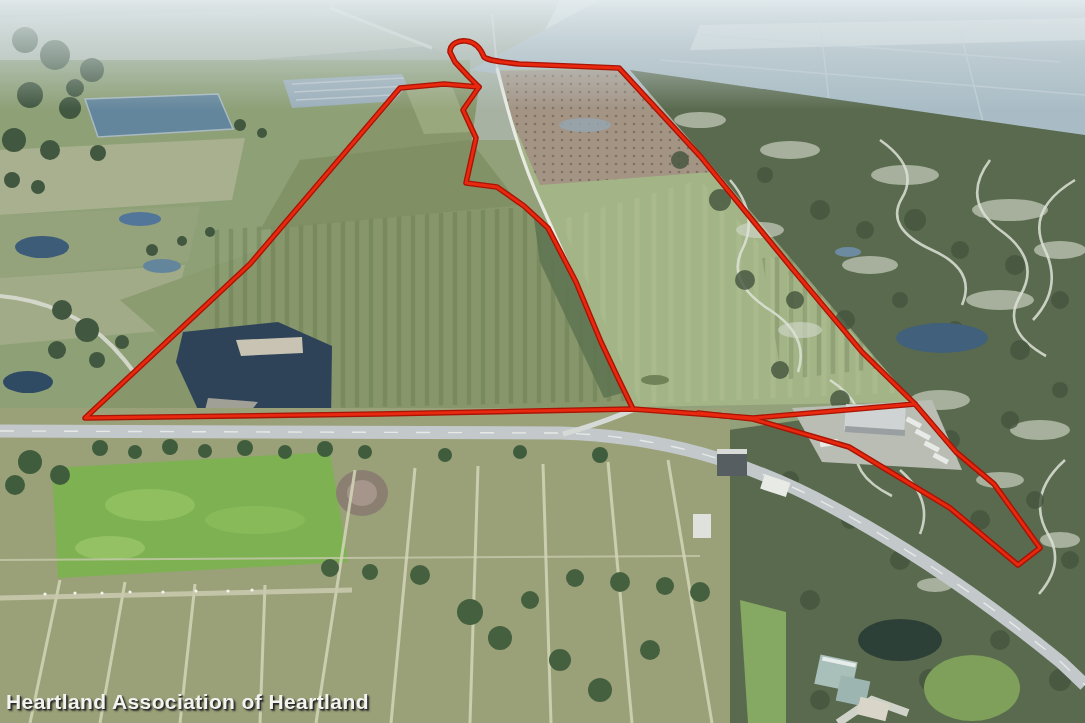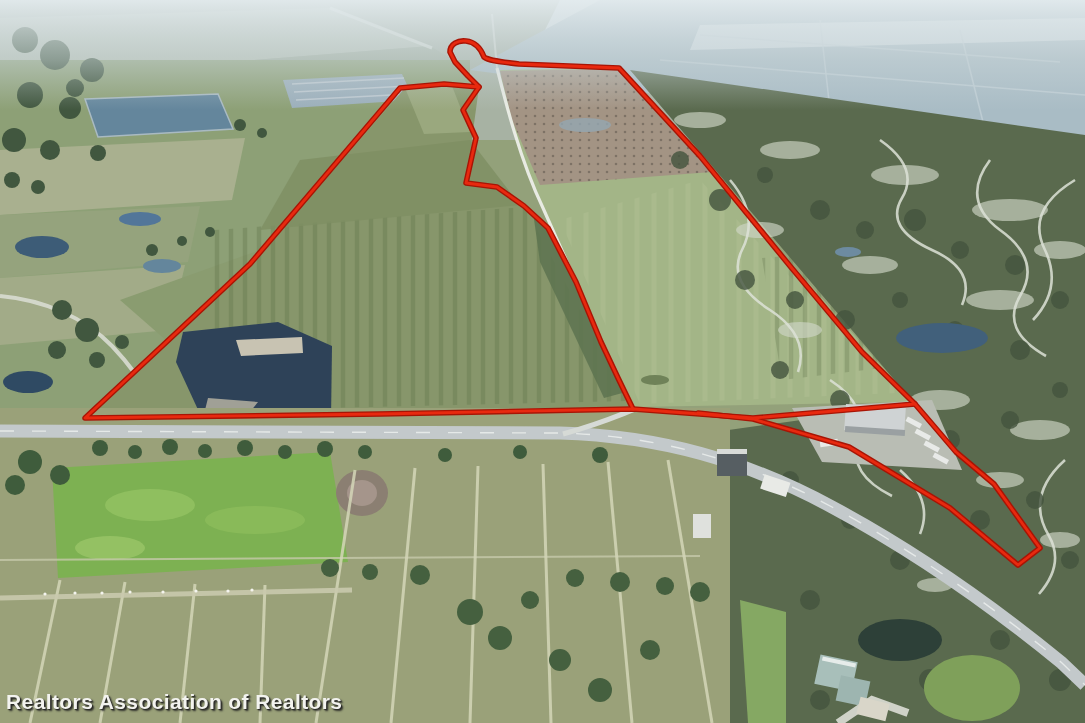--- a/index.html
+++ b/index.html
@@ -323,14 +323,14 @@
   <g>
     <use href="#bp-main" class="red-outer" stroke="#a81405"></use>
     <use href="#bp-interior" class="red-outer" stroke="#a81405"></use>
     <use href="#bp-wedge" class="red-outer" stroke="#a81405"></use>
     <use href="#bp-main" class="red-inner" stroke="#e8290f"></use>
     <use href="#bp-interior" class="red-inner" stroke="#e8290f"></use>
     <use href="#bp-wedge" class="red-inner" stroke="#e8290f"></use>
   </g>
 </svg>
 
-<div class="watermark">Realtors Association of Realtors</div>
+<div class="watermark">Heartland Association of Heartland</div>
 </div>
 
 </body></html>

